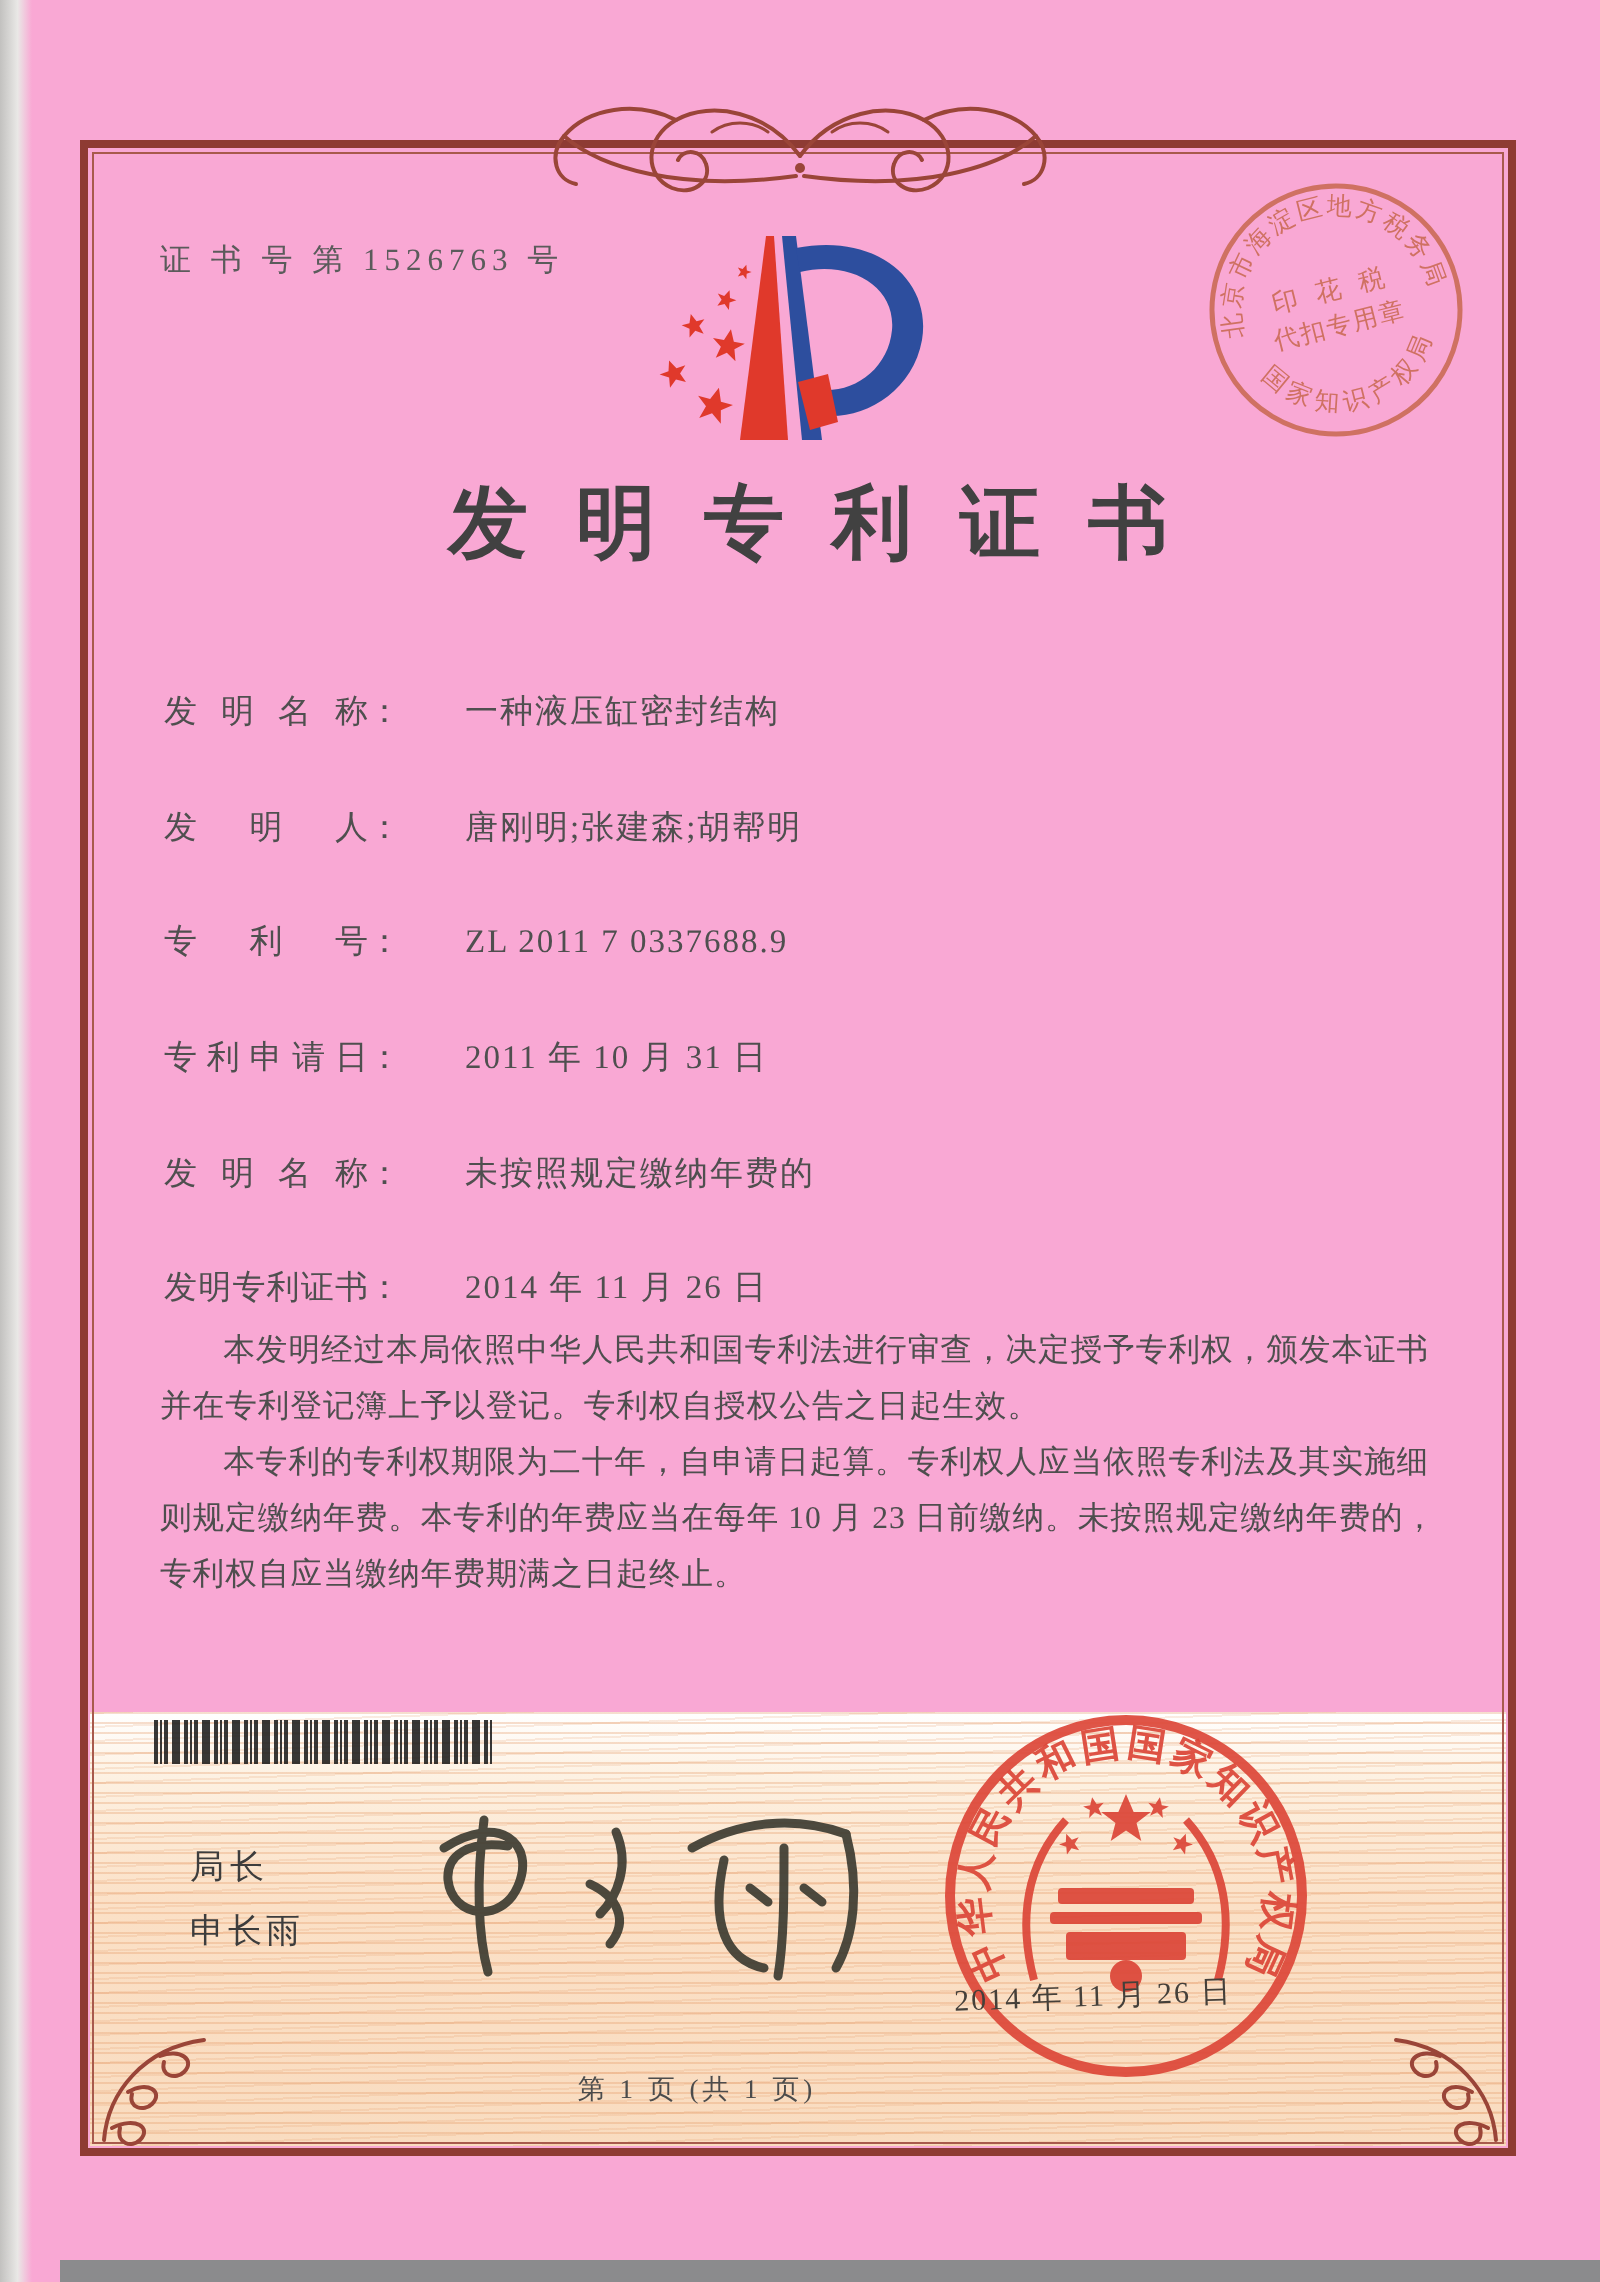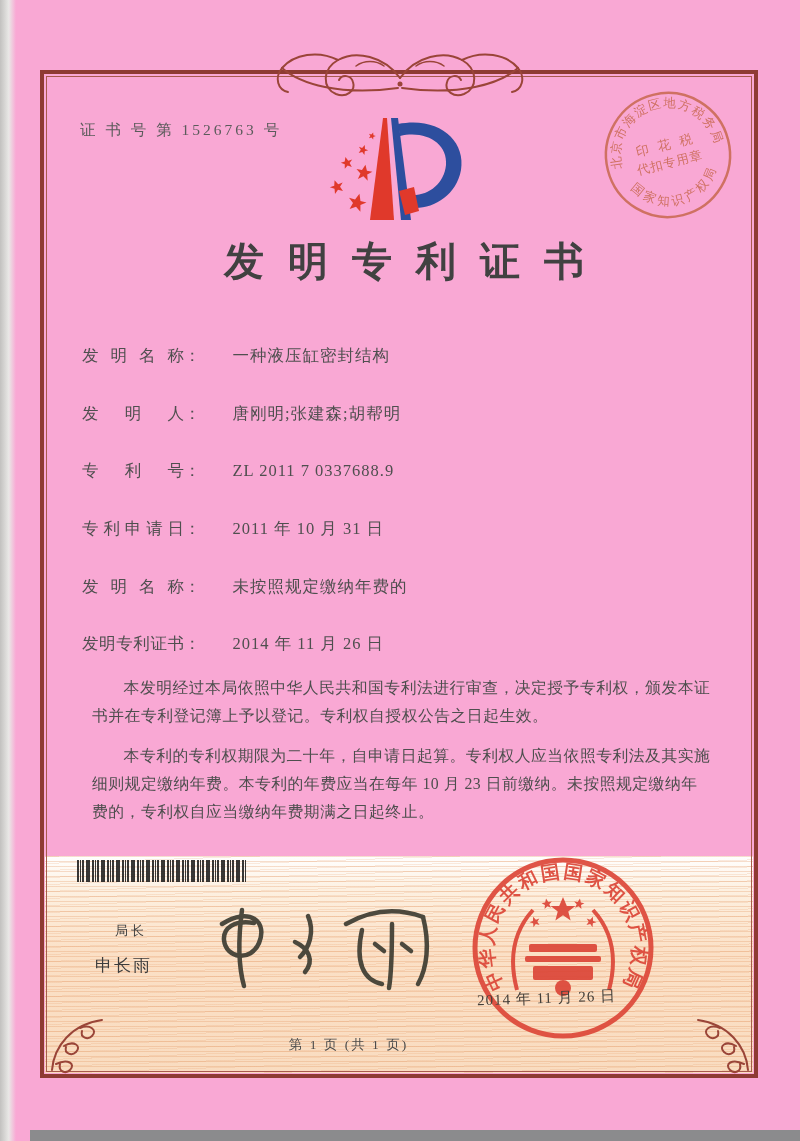--- a/index.html
+++ b/index.html
@@ -33,29 +33,29 @@
 
   .fields{position:absolute;left:82px;top:345px;width:600px;z-index:4;}
   .frow{position:absolute;left:0;font-size:16.5px;color:#4f4f4f;white-space:nowrap;}
   .flabel{display:inline-block;width:102px;text-align:justify;text-align-last:justify;
        vertical-align:bottom;}
   .fsep{margin-right:8px;}
   .fval{letter-spacing:1px;margin-left:24px;}
 
   .paras{position:absolute;left:80px;top:662px;width:644px;z-index:4;
        font-size:15.8px;line-height:1.78;color:#4e4e4e;letter-spacing:.5px;}
-  .paras p{margin:12px;text-indent:2em;}
+  .paras p{margin:0;text-indent:2em;}
 
   .barcode{position:absolute;left:77px;top:860px;width:170px;height:22px;z-index:4;opacity:.88;
        background:
         repeating-linear-gradient(90deg,#1d1d1d 0 2px,rgba(0,0,0,0) 2px 5px),
         repeating-linear-gradient(90deg,#1d1d1d 0 1px,rgba(0,0,0,0) 1px 3px);}
 
-  .sig-title{position:absolute;left:95px;top:922px;font-size:13px;color:#3d3d3d;
-       letter-spacing:3px;z-index:5;margin-left:20px;}
+  .sig-title{position:absolute;left:95px;top:922px;font-size:17px;color:#3d3d3d;
+       letter-spacing:3px;z-index:5;}
   .sig-name{position:absolute;left:95px;top:954px;font-size:17px;color:#3d3d3d;
        letter-spacing:2px;z-index:5;}
   .signature{position:absolute;left:196px;top:888px;z-index:5;}
 
   .seal{position:absolute;left:463px;top:848px;z-index:3;}
   .seal-date{position:absolute;left:477px;top:988px;width:190px;z-index:5;
        font-size:15px;color:#45403a;letter-spacing:1px;transform:rotate(-2deg);}
 
   .tax-stamp{position:absolute;left:598px;top:85px;z-index:4;transform:rotate(-14deg);}
 

